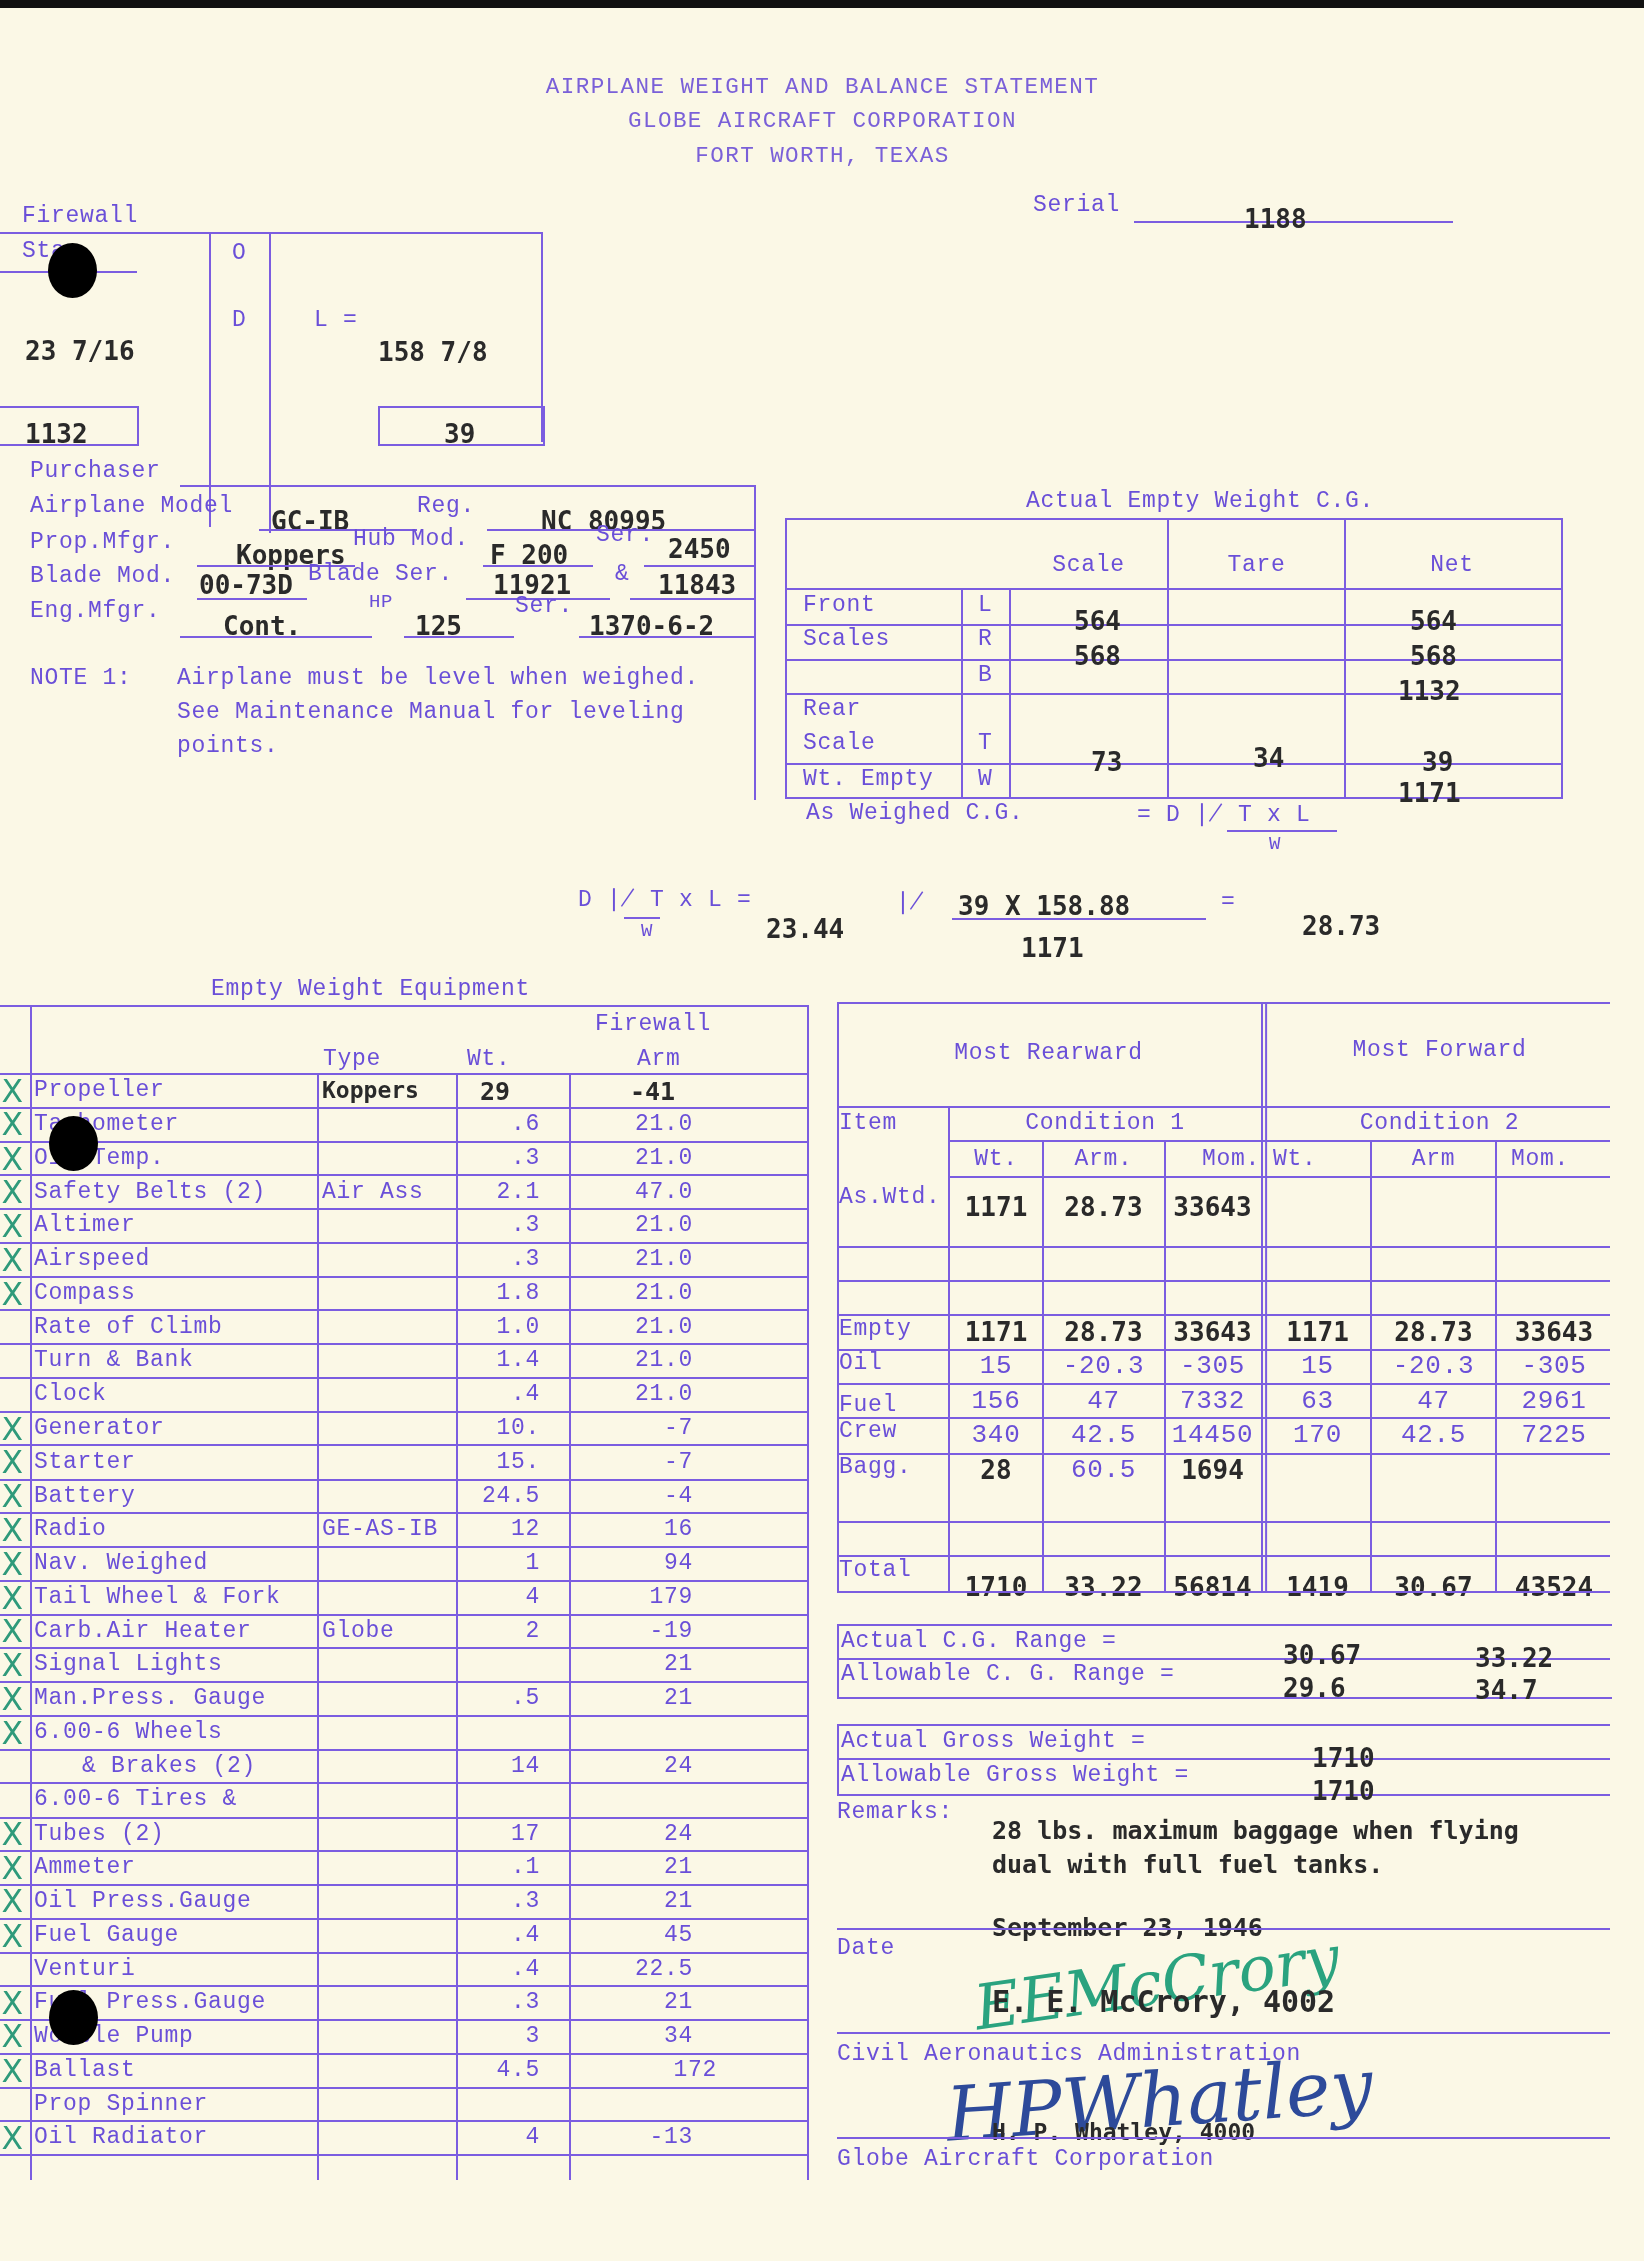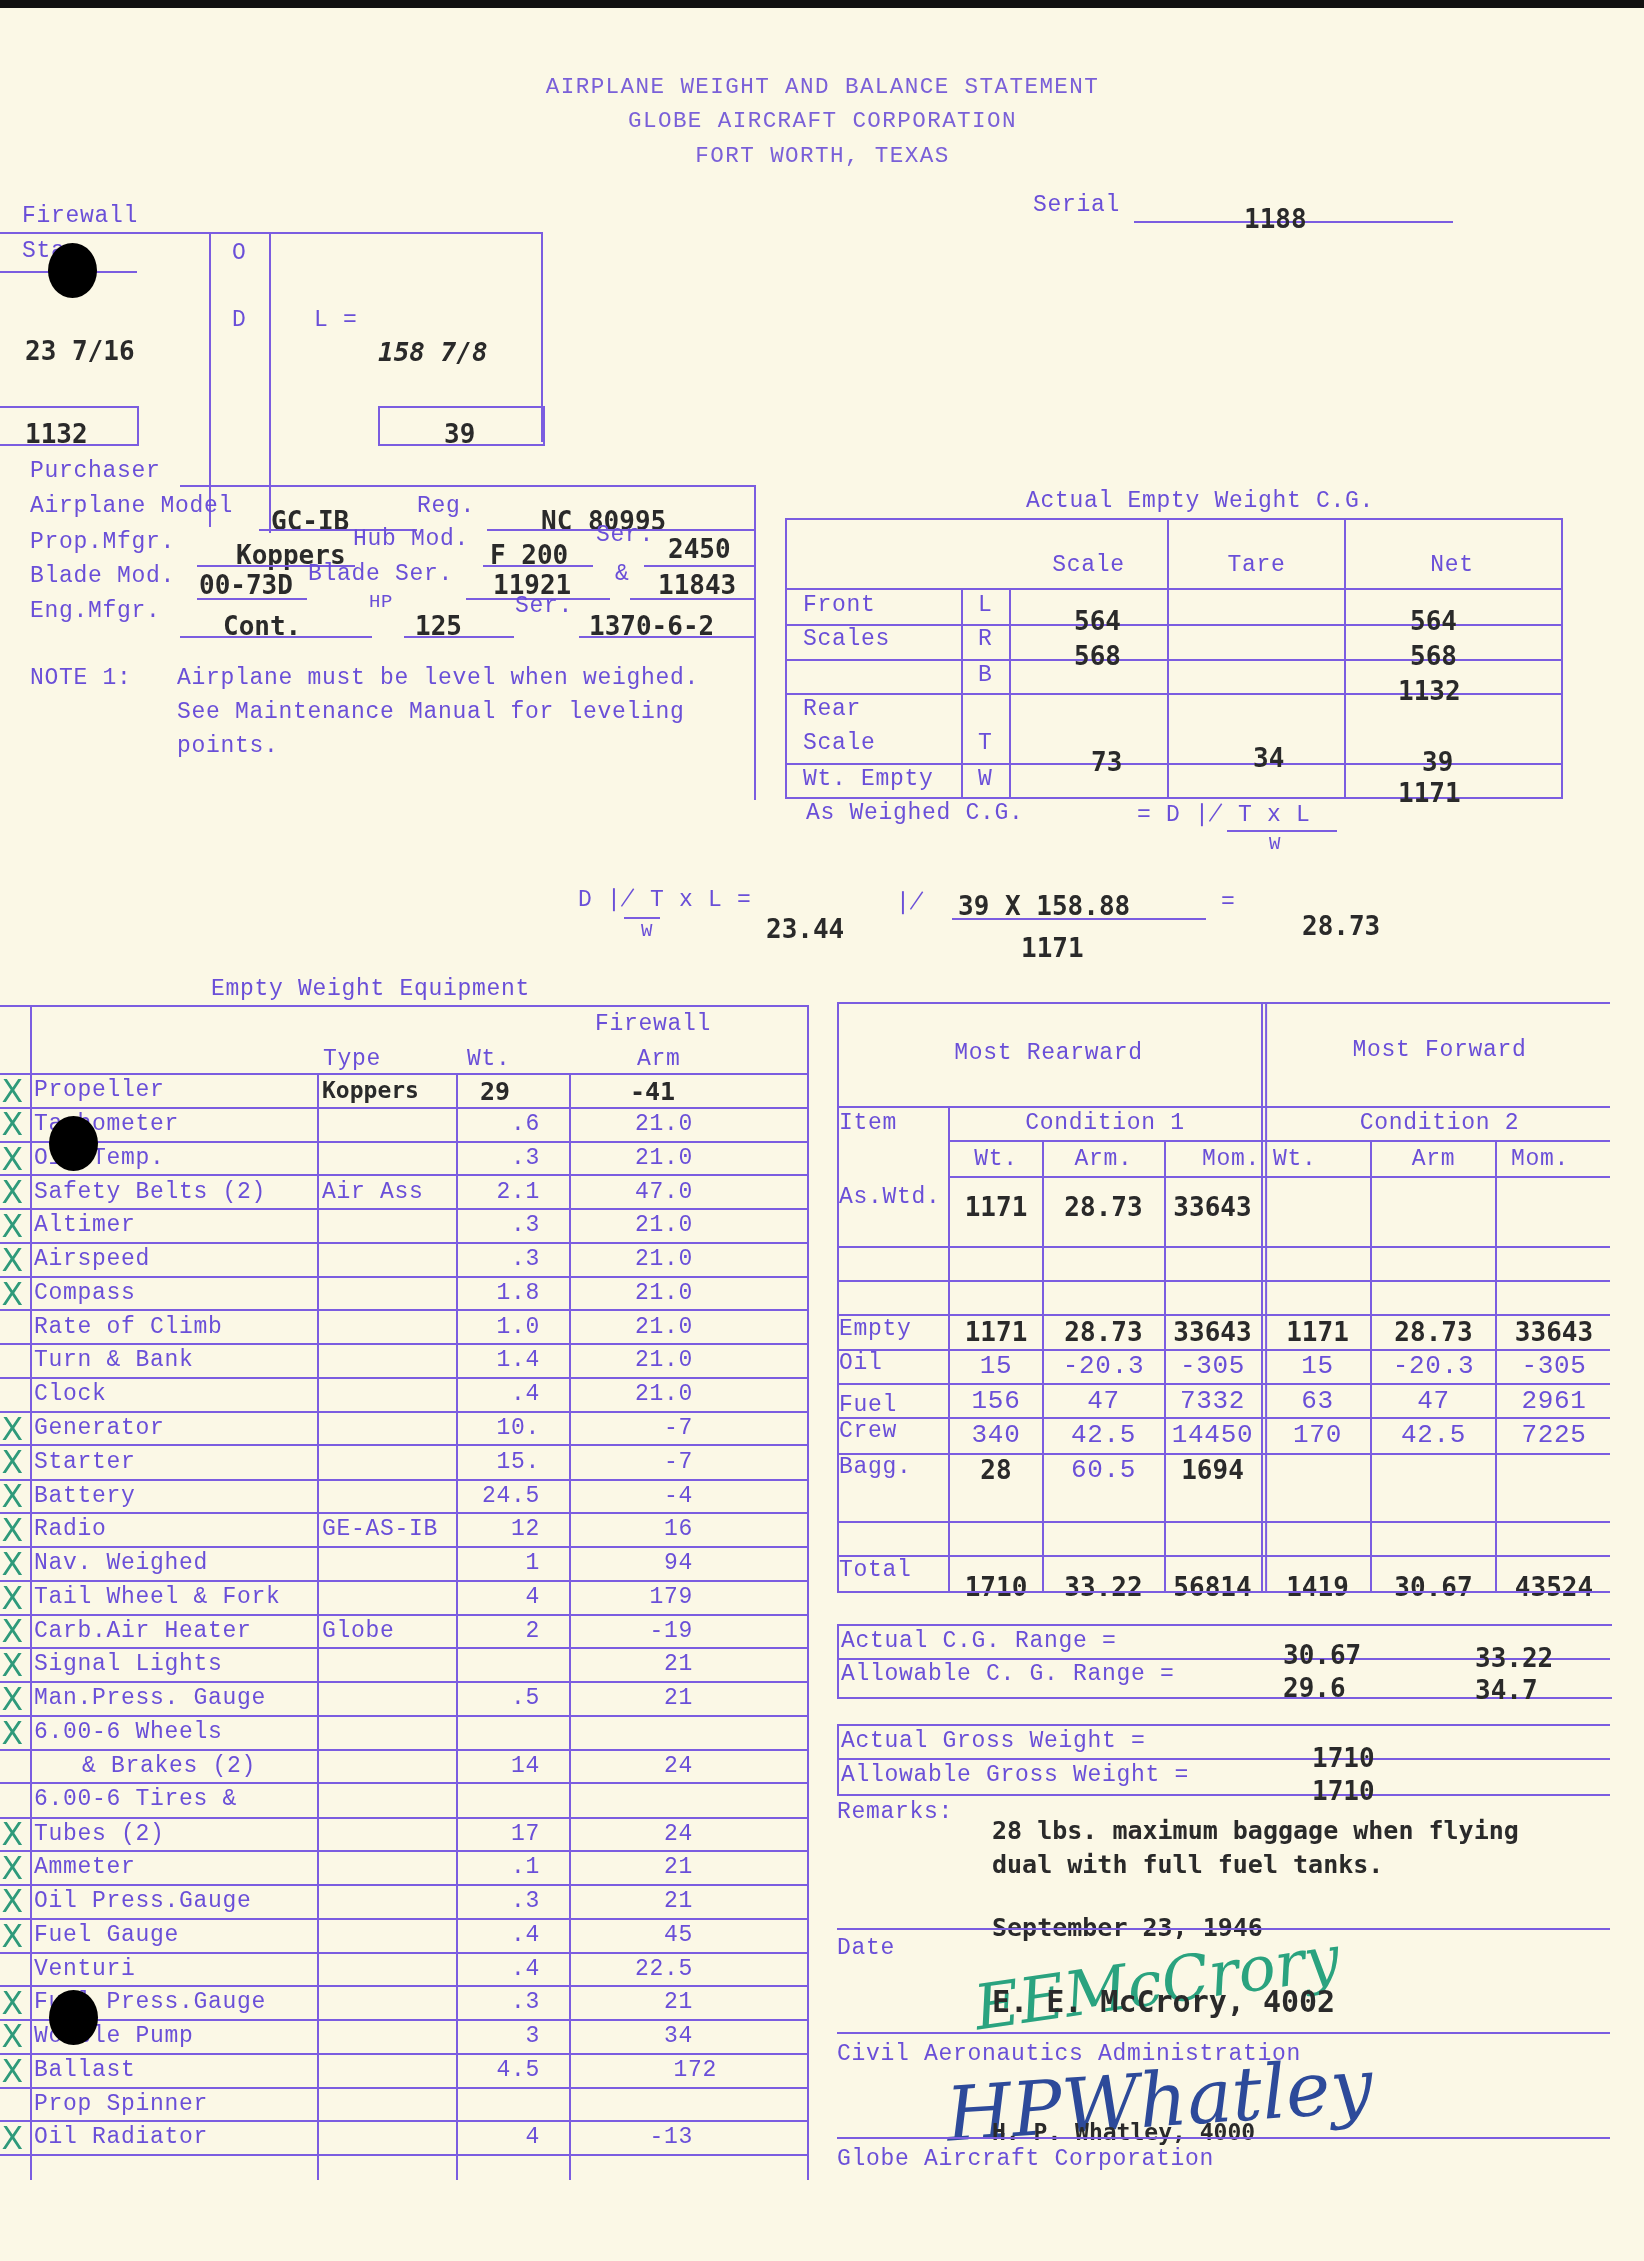--- a/index.html
+++ b/index.html
@@ -38,21 +38,21 @@
 <div class="hl" style="left:0; top:232px; width:543px;"></div>
 <div class="abs p" style="left:22px; top:238px;">Sta</div>
 <div class="hl" style="left:0; top:271px; width:137px;"></div>
 <div class="vl" style="left:209px; top:232px; height:295px;"></div>
 <div class="vl" style="left:269px; top:232px; height:301px;"></div>
 <div class="vl" style="left:541px; top:232px; height:210px;"></div>
 <div class="abs p" style="left:232px; top:240px;">O</div>
 <div class="abs p" style="left:232px; top:307px;">D</div>
 <div class="abs p" style="left:314px; top:307px;">L =</div>
 <div class="abs t" style="left:25px; top:336px;">23 7/16</div>
-<div class="abs t" style="left:378px; top:337px;font-style:italic;">158 7/8</div>
+<div class="abs t" style="left:378px; top:337px;">158 7/8</div>
 <div class="abs" style="left:0; top:406px; width:137px; height:36px; border:2.1px solid #7b5de0; border-left:none;"></div>
 <div class="abs t" style="left:25px; top:419px;">1132</div>
 <div class="abs" style="left:378px; top:406px; width:163px; height:36px; border:2.1px solid #7b5de0;"></div>
 <div class="abs t" style="left:444px; top:419px;">39</div>
 
 <div class="abs p" style="left:30px; top:458px;">Purchaser</div>
 <div class="hl" style="left:180px; top:485px; width:576px;"></div>
 <div class="vl" style="left:754px; top:485px; height:315px;"></div>
 <div class="abs p" style="left:30px; top:493px;">Airplane Model</div>
 <div class="abs t" style="left:271px; top:506px;">GC-IB</div>

